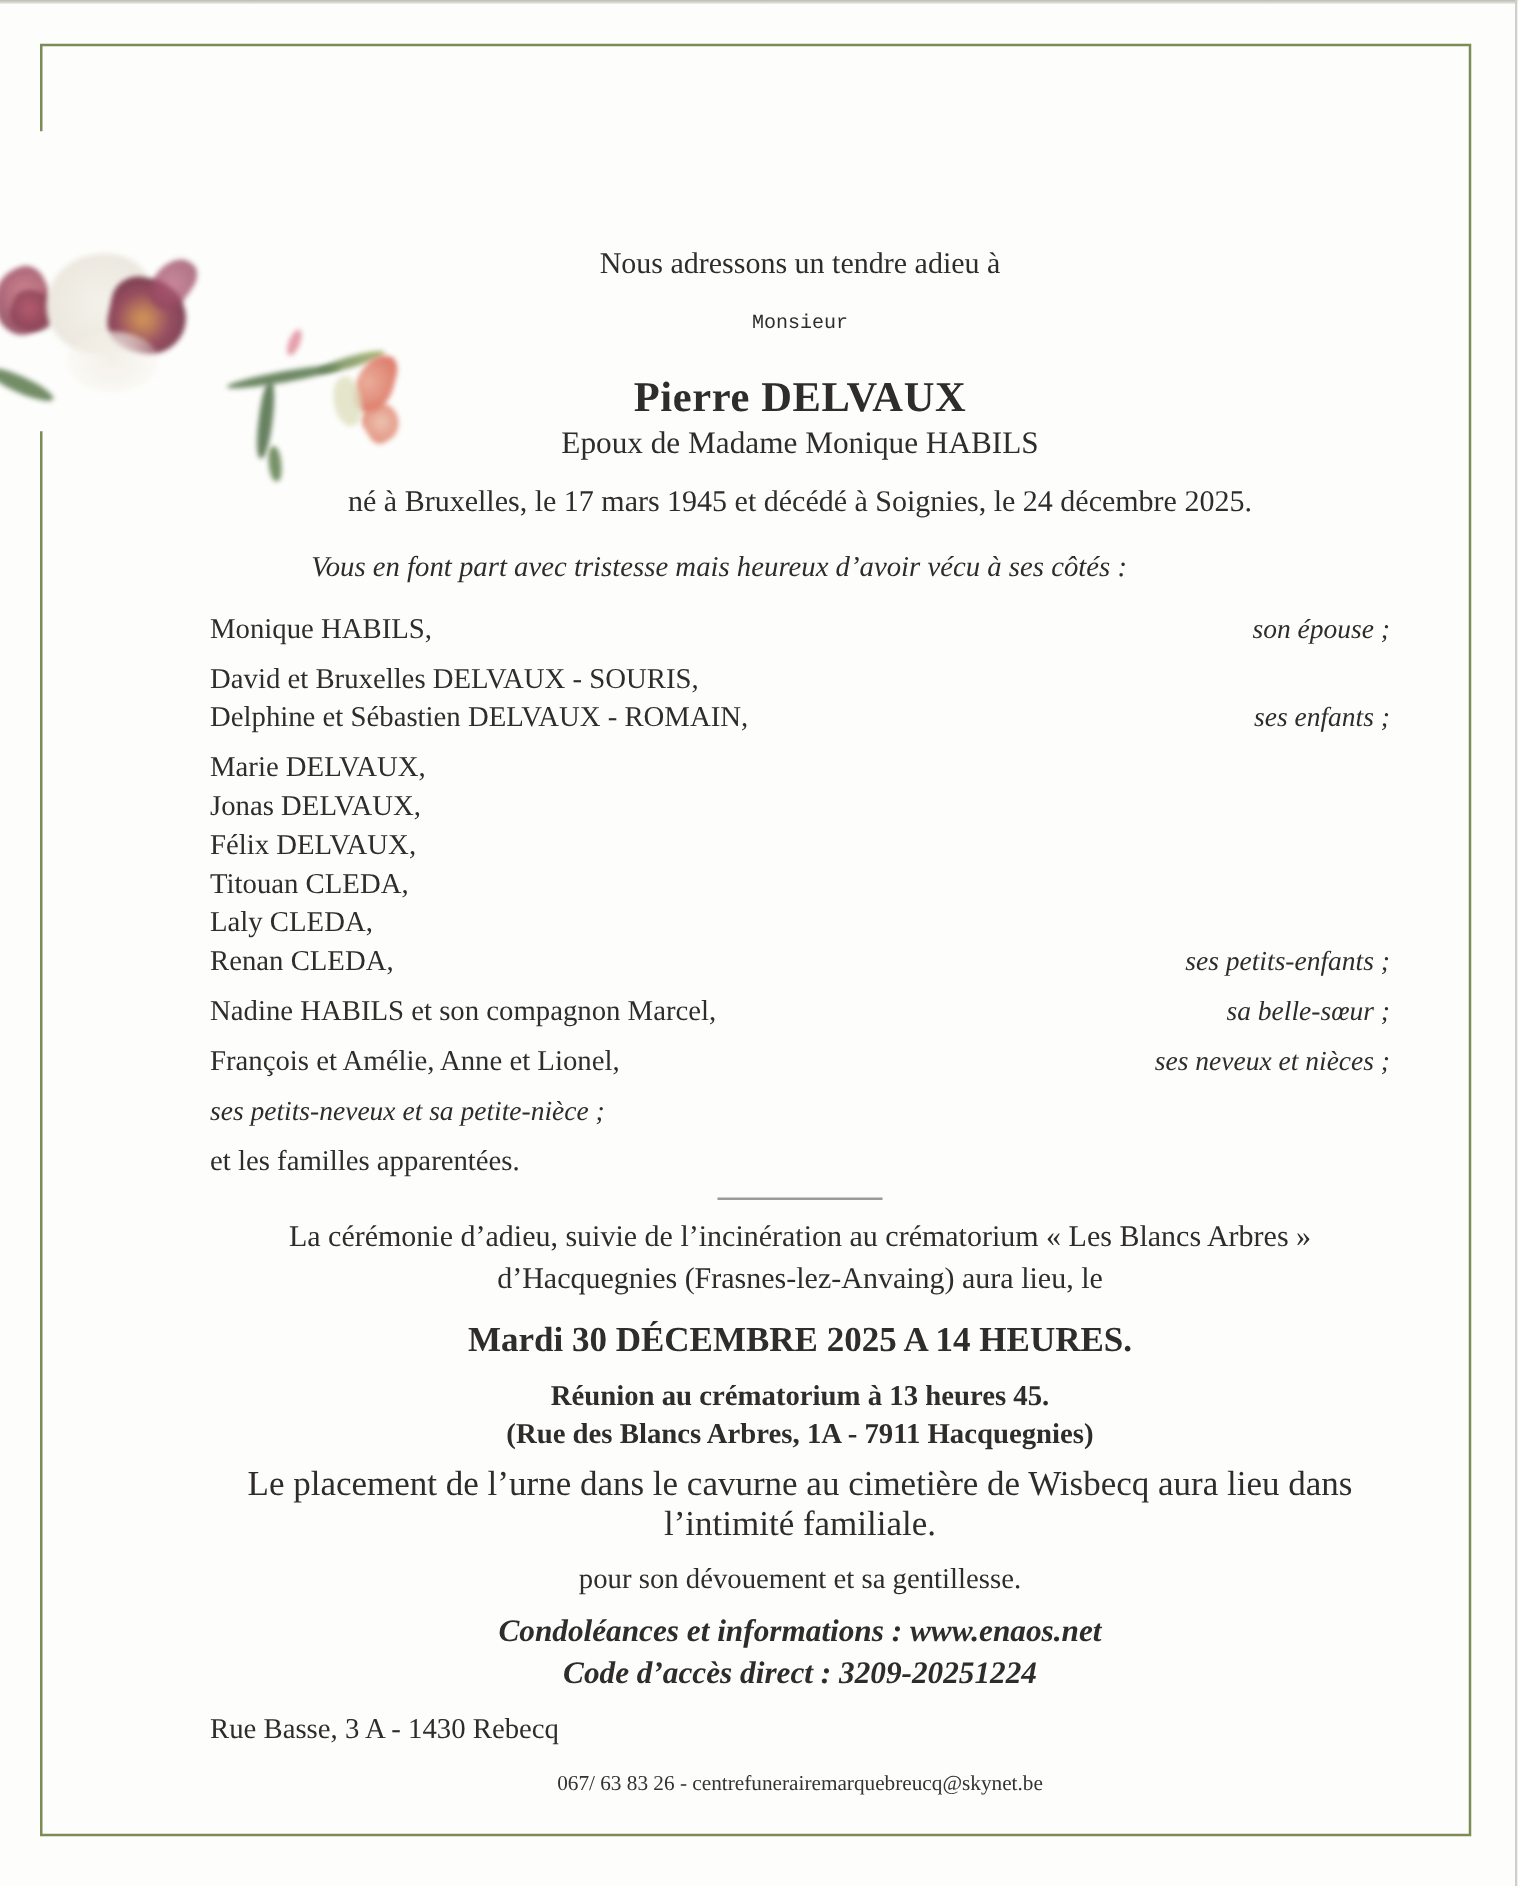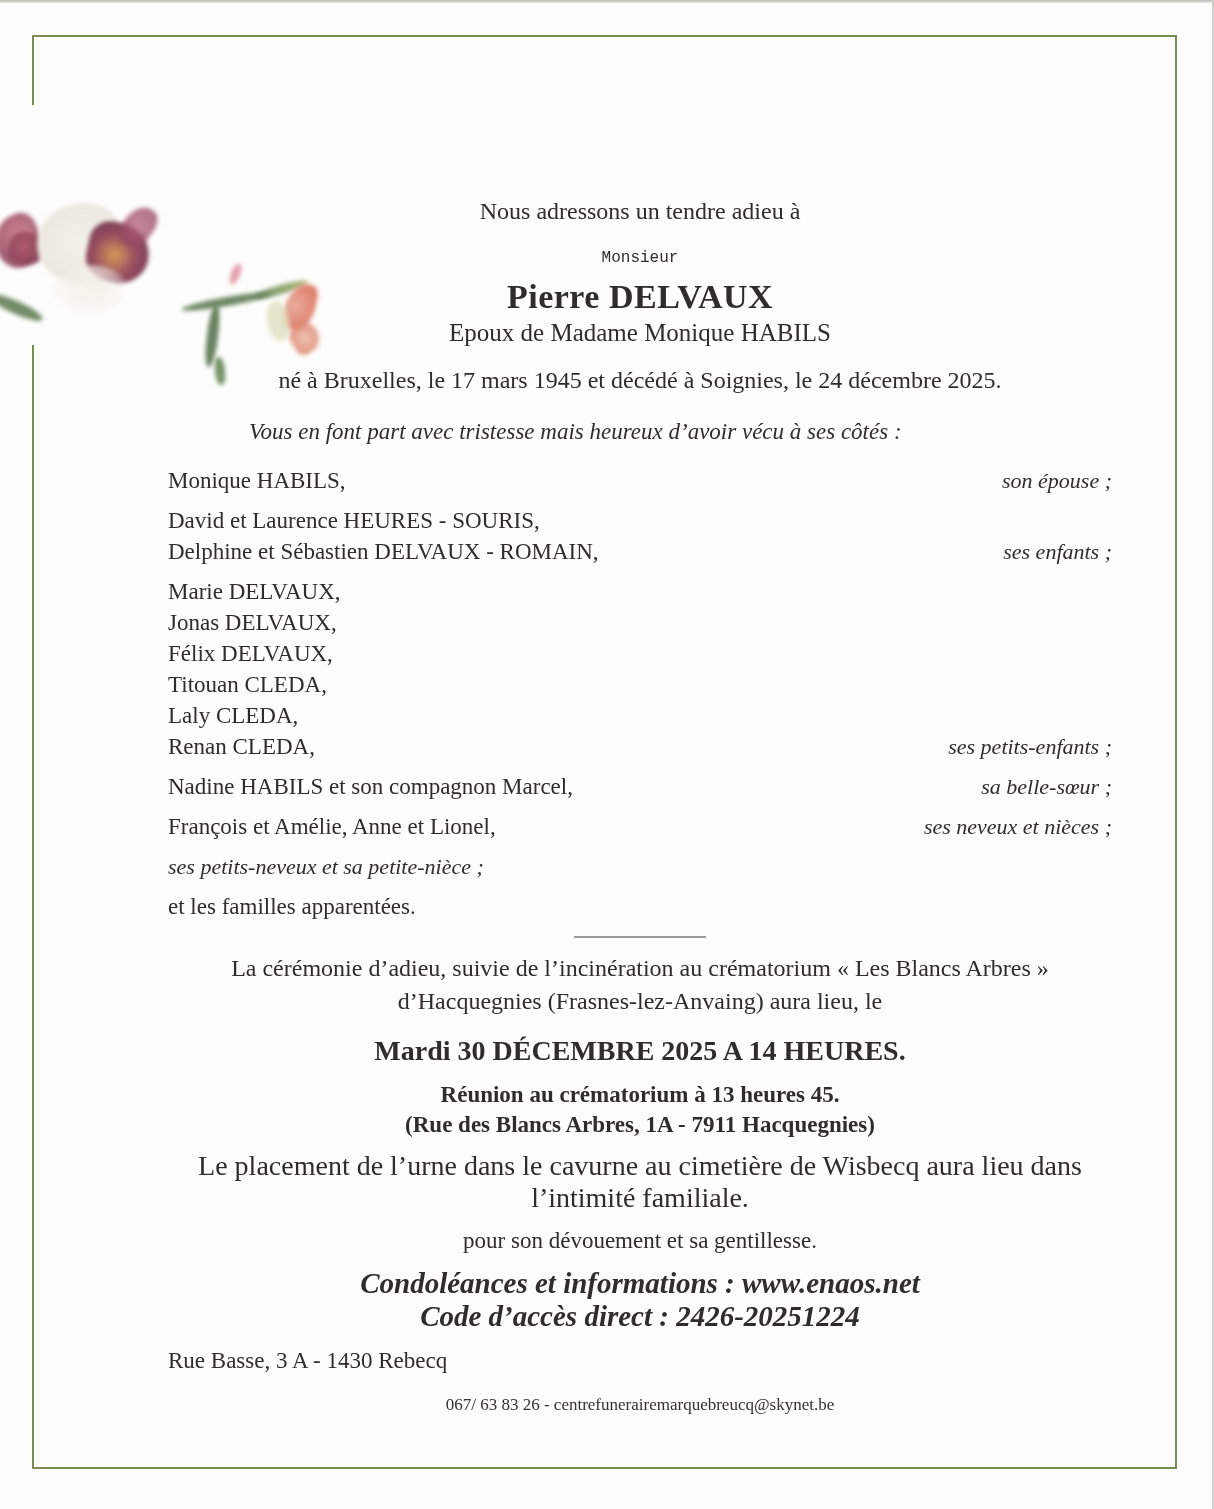--- a/index.html
+++ b/index.html
@@ -55,39 +55,39 @@
 
   
   .content {
     position: absolute; left: 168px; top: 0; width: 944px;
     font-size: 23px; line-height: 31px;
   }
   .centered { text-align: center; }
 
   .intro      { margin-top: 196px; font-size: 24px; }
   .civility   { margin-top: 16px;  font-size: 16px; font-family: Liberation Mono, monospace; }
-  .deceased   { margin-top: 4px;  font-size: 34px; font-weight: bold; line-height: 38px; letter-spacing: .5px; }
+  .deceased   { margin-top: 26px;  font-size: 34px; font-weight: bold; line-height: 38px; letter-spacing: .5px; }
   .spouse     { margin-top: 2px;   font-size: 25px; line-height: 30px; }
   .birthdeath { margin-top: 16px;  font-size: 24px; line-height: 32px; }
   .announce   { margin-top: 20px;  padding-left: 81px; font-style: italic; font-size: 23px; }
 
   .family-list  { margin-top: 18px; }
   .family-group { display: flex; justify-content: space-between; align-items: flex-end; margin-bottom: 9px; }
   .family-group .names { text-align: left; }
   .family-group .relation { font-style: italic; font-size: 22px; white-space: nowrap; line-height: 31px; }
 
   .divider { width: 132px; height: 0; border-top: 2px solid #9a9a98; margin: 14px auto 14px auto; }
 
   .ceremony  { font-size: 24px; line-height: 33px; }
   .datetime  { margin-top: 14px; font-size: 28px; font-weight: bold; line-height: 38px; }
   .meeting   { margin-top: 10px; font-size: 23px; font-weight: bold; line-height: 30px; }
   .cremaddr  { font-size: 23px; font-weight: bold; line-height: 30px; }
   .urn       { margin-top: 10px; font-size: 28px; line-height: 32px; }
   .thanks    { margin-top: 10px; font-size: 23px; line-height: 33px; }
-  .condol    { margin-top: 10px; font-size: 29px; font-weight: bold; font-style: italic; line-height: 33px; }
+  .condol    { margin-top: 10px; font-size: 25px; font-weight: bold; font-style: italic; line-height: 33px; }
   .familyaddr{ margin-top: 12px; font-size: 23px; text-align: left; }
   .footer    { margin-top: 16px; font-size: 17px; line-height: 25px; color: #33322f; }
 </style>
 </head>
 <body>
 
 <div class="scan-edge-top"></div>
 <div class="scan-edge-right"></div>
 <div class="frame"></div>
 
@@ -122,21 +122,21 @@
 
     <div class="family-group">
       <div class="names">
         <div>Monique HABILS,</div>
       </div>
       <div class="relation">son épouse ;</div>
     </div>
 
     <div class="family-group">
       <div class="names">
-        <div>David et Laurence HEURES - SOURIS,</div>
+        <div>David et Bruxelles DELVAUX - SOURIS,</div>
         <div>Delphine et Sébastien DELVAUX - ROMAIN,</div>
       </div>
       <div class="relation">ses enfants ;</div>
     </div>
 
     <div class="family-group">
       <div class="names">
         <div>Marie DELVAUX,</div>
         <div>Jonas DELVAUX,</div>
         <div>Félix DELVAUX,</div>
@@ -187,21 +187,21 @@
   <div class="cremaddr centered">(Rue des Blancs Arbres, 1A - 7911 Hacquegnies)</div>
 
   <div class="urn centered">Le placement de l’urne dans le cavurne au cimetière de Wisbecq aura lieu dans l’intimité familiale.</div>
 
   <div class="thanks centered">
     <div>pour son dévouement et sa gentillesse.</div>
   </div>
 
   <div class="condol centered">
     <div>Condoléances et informations : www.enaos.net</div>
-    <div>Code d’accès direct : 2426-20251224</div>
+    <div>Code d’accès direct : 3209-20251224</div>
   </div>
 
   <div class="familyaddr">Rue Basse, 3 A - 1430 Rebecq</div>
 
   <div class="footer centered">
     <div>067/ 63 83 26 - centrefunerairemarquebreucq@skynet.be</div>
   </div>
 
 </div>
 

